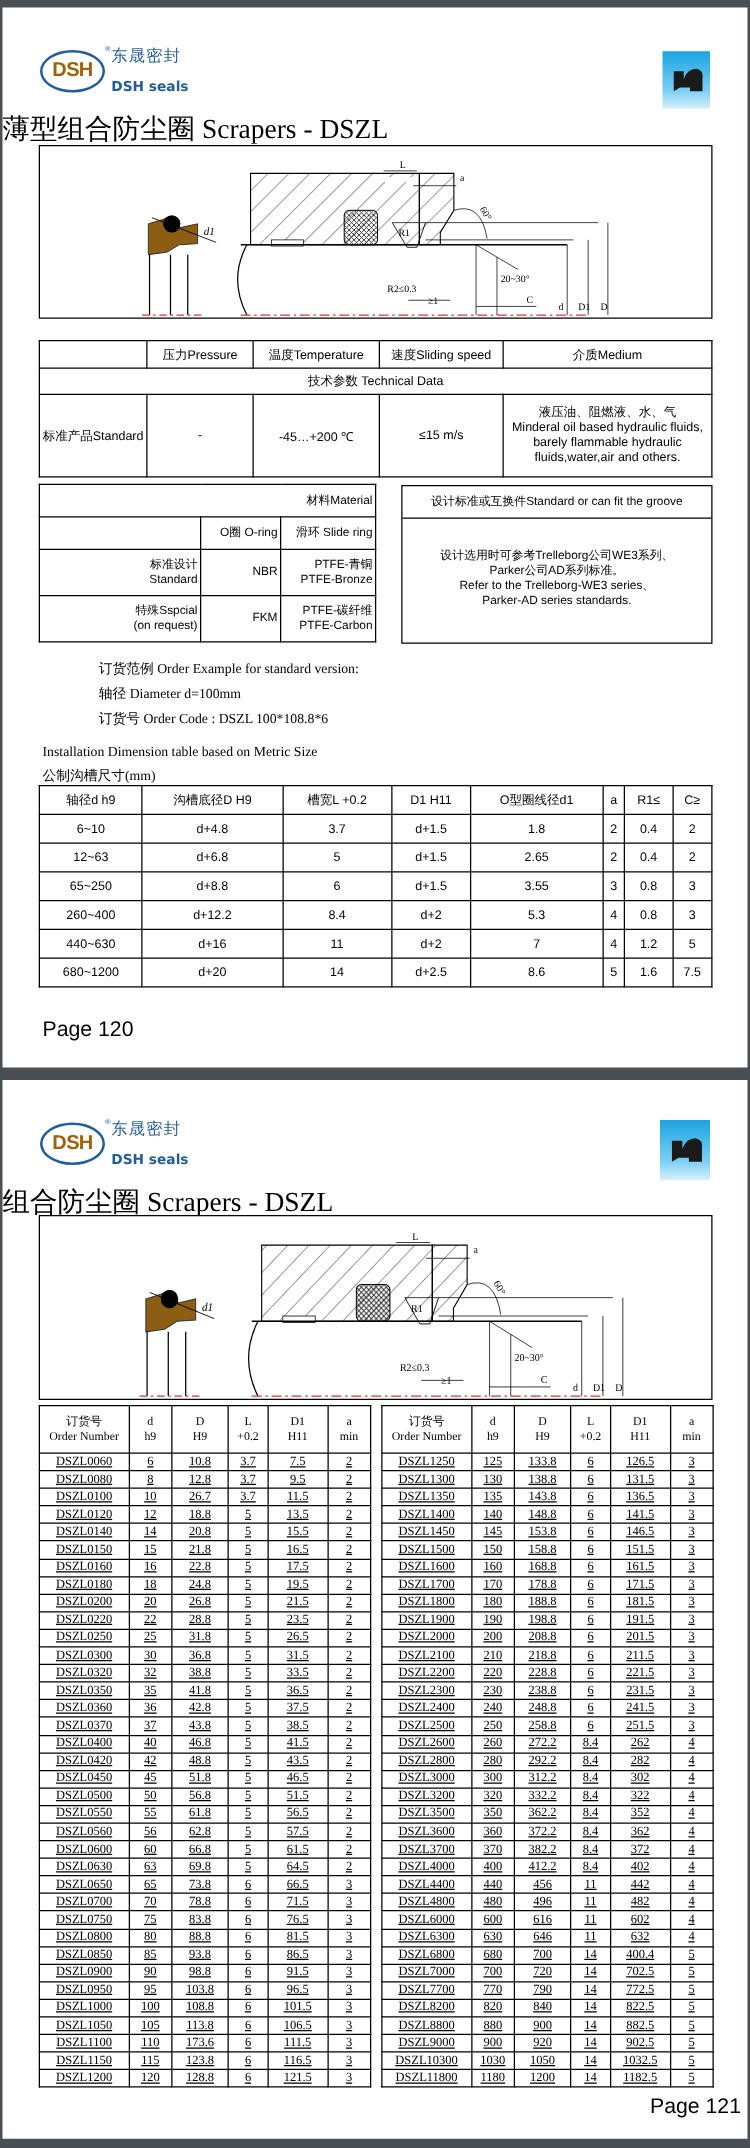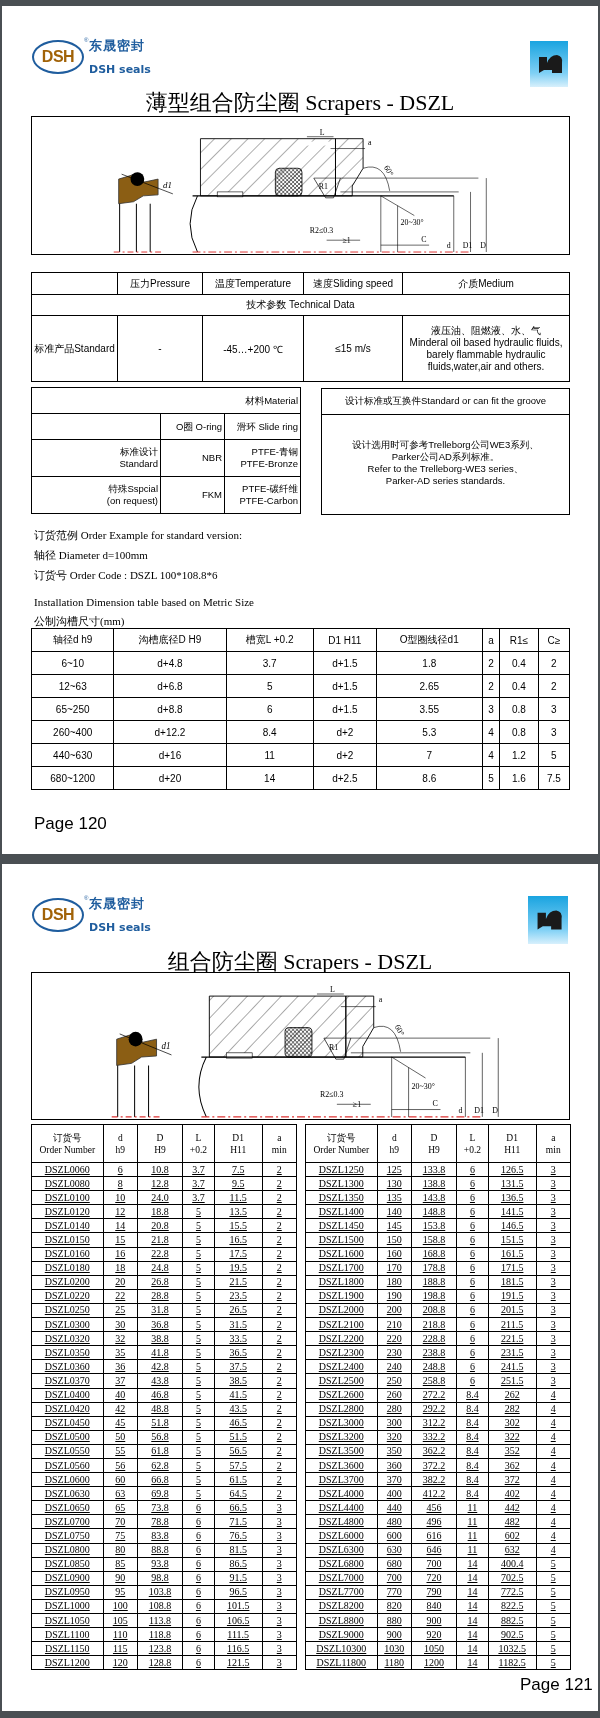--- a/index.html
+++ b/index.html
@@ -8,47 +8,47 @@
 
   .page { position: absolute; left: 2px; width: 596px; background: #fff; }
   #page1 { top: 6px; height: 848px; }
   #page2 { top: 864px; height: 847px; }
 
   .logo { position: absolute; left: 30px; top: 33px; display: flex; align-items: center; }
   .logo-oval { width: 52px; height: 34px; border: 2.5px solid #1f5d9e; border-radius: 50%;
     display: flex; align-items: center; justify-content: center;
     font-family: "Liberation Sans", sans-serif; font-weight: bold; font-size: 16px; color: #a16207; letter-spacing: -0.5px; }
   .logo-text { margin-left: 5px; font-family: "DejaVu Sans", sans-serif; color: #1f5d9e; line-height: 1; }
-  .logo-text .cn { font-size: 13px; font-weight: bold; letter-spacing: 1px; }
+  .logo-text .cn { font-size: 13px; font-weight: normal; letter-spacing: 1px; }
   .logo-text .en { font-size: 11px; font-weight: bold; margin-top: 12px; }
   .logo-reg { position: absolute; left: 52px; top: -2px; font-size: 6px; color: #1f5d9e; font-family: "Liberation Sans", sans-serif; }
 
   .corner-icon { position: absolute; right: 30px; top: 35px; width: 38px; height: 46px;
     background: linear-gradient(#1aa4e0, #7fd0f5 70%, #d8f0fc); }
 
-  .page-title { position: absolute; left: 0; width: 100%; text-align: center; font-size: 22px; line-height: 24px; }
+  .page-title { position: absolute; left: 0; width: 100%; font-size: 22px; line-height: 24px; }
 
   .diagram-box { position: absolute; left: 29px; width: 539px; height: 139px; border: 1.5px solid #000; background: #fff; }
   .diagram-box svg { width: 100%; height: 100%; display: block; }
 
   table { border-collapse: collapse; font-family: "Liberation Sans", sans-serif; }
   td, th { border: 1.3px solid #000; text-align: center; font-weight: normal; }
 
   .tech { position: absolute; left: 29px; top: 266px; width: 539px; font-size: 10px; }
   .tech td { padding: 1px 2px; }
 
   .mat { position: absolute; left: 29px; top: 381px; width: 270px; font-size: 9.5px; }
   .mat td { padding: 1px 2px; line-height: 12px; text-align: right; }
   .std-box { position: absolute; left: 319px; top: 382px; width: 249px; height: 127px; border: 1.3px solid #000;
     font-family: "Liberation Sans", sans-serif; font-size: 9.5px; }
   .std-box .hd { height: 26px; border-bottom: 1.3px solid #000; display: flex; align-items: center; justify-content: center; }
   .std-box .bd { padding-top: 24px; text-align: center; line-height: 12px; }
 
   .order { position: absolute; left: 32px; top: 519px; font-size: 11px; line-height: 20px; }
-  .order div { height: 20px; }
+  .order div { height: 20px; margin-left: 45px; }
   .inst { position: absolute; left: 32px; top: 587px; font-size: 11px; line-height: 19px; }
 
   .dim { position: absolute; left: 29px; top: 622px; width: 539px; font-size: 10px; }
   .dim td, .dim th { height: 23px; padding: 0 2px; }
 
   .page-num { position: absolute; font-size: 17px; font-family: Liberation Sans, sans-serif; }
 
   .order-table { position: absolute; top: 1124px; font-family: "Liberation Serif", serif; font-size: 10px; }
   .order-table th { font-family: Liberation Serif, serif; font-size: 9.5px; line-height: 12px; height: 38px; padding: 0 1px; margin-top: 38px; }
   .order-table td { height: 14.1px; line-height: 12px; text-decoration: underline; padding: 0 1px; border-width: 1.2px; }
@@ -398,21 +398,21 @@
           <td>DSZL0080</td>
           <td>8</td>
           <td>12.8</td>
           <td>3.7</td>
           <td>9.5</td>
           <td>2</td>
         </tr>
         <tr>
           <td>DSZL0100</td>
           <td>10</td>
-          <td>24.0</td>
+          <td>26.7</td>
           <td>3.7</td>
           <td>11.5</td>
           <td>2</td>
         </tr>
         <tr>
           <td>DSZL0120</td>
           <td>12</td>
           <td>18.8</td>
           <td>5</td>
           <td>13.5</td>
@@ -646,21 +646,21 @@
           <td>DSZL1050</td>
           <td>105</td>
           <td>113.8</td>
           <td>6</td>
           <td>106.5</td>
           <td>3</td>
         </tr>
         <tr>
           <td>DSZL1100</td>
           <td>110</td>
-          <td>118.8</td>
+          <td>173.6</td>
           <td>6</td>
           <td>111.5</td>
           <td>3</td>
         </tr>
         <tr>
           <td>DSZL1150</td>
           <td>115</td>
           <td>123.8</td>
           <td>6</td>
           <td>116.5</td>

